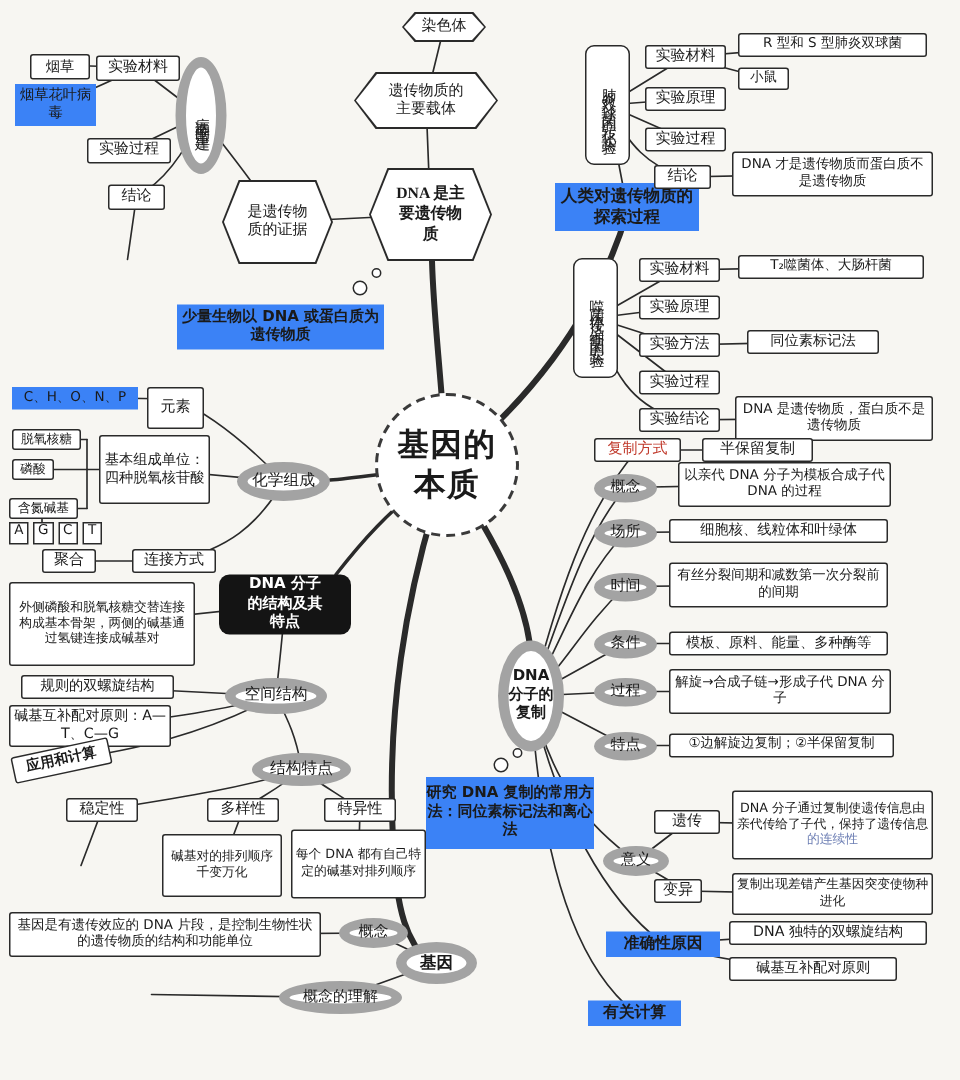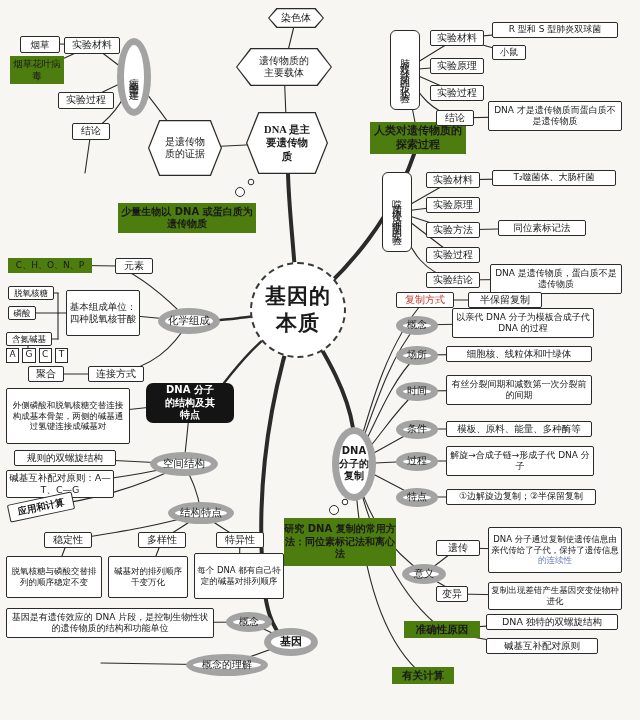--- a/index.html
+++ b/index.html
@@ -3,21 +3,21 @@
 <meta charset="utf-8">
 <style>
   html,body{margin:0;padding:0;background:#e8e8e4;}
   #canvas{position:relative;width:640px;height:720px;margin:0 auto;background:#f7f6f2;
           font-family:"DejaVu Sans","Liberation Sans",sans-serif;color:#1a1a1a;overflow:hidden;}
   svg.wires{position:absolute;left:0;top:0;z-index:1;}
   .node{position:absolute;box-sizing:border-box;display:flex;align-items:center;justify-content:center;
         text-align:center;line-height:1.25;z-index:2;font-size:10px;color:#1a1a1a;}
   .box{border:1px solid #2a2a2a;background:#fff;border-radius:2px;padding:1px 2px;}
   .oval{border:7px solid #a3a3a3;background:#fff;border-radius:50%;padding:0;}
-  .txt{background:#4d7c0f;}
+  .txt{background:#3b82f6;}
   .bold{font-weight:700;}
   .dark{background:#141414;color:#fff;border-radius:7px;padding:2px 19px;}
   .vert{writing-mode:vertical-rl;text-orientation:upright;letter-spacing:4px;line-height:13px;padding:2px 1px;}
   .vbox{border:1px solid #2a2a2a;background:#fff;border-radius:6px;}
   .red{color:#c0392b;}
   .blue{color:#6b7db3;}
   .center-circle{border:2.5px dashed #3a3a3a;border-radius:50%;background:#fff;z-index:3;}
   .center-text{font-size:21px;font-weight:700;width:70px;line-height:1.3;letter-spacing:1px;}
   .hex>.hex-bg{position:absolute;inset:0;background:#2a2a2a;
       clip-path:polygon(15% 0,85% 0,100% 50%,85% 100%,15% 100%,0 50%);}
@@ -182,21 +182,21 @@
   <div class="node box" style="left:426px;top:172px;width:54px;height:16px">实验材料</div>
   <div class="node box" style="left:492px;top:170px;width:124px;height:16px;font-size:9px">T₂噬菌体、大肠杆菌</div>
   <div class="node box" style="left:426px;top:197px;width:54px;height:16px">实验原理</div>
   <div class="node box" style="left:426px;top:222px;width:54px;height:16px">实验方法</div>
   <div class="node box" style="left:498px;top:220px;width:88px;height:16px;font-size:9.5px">同位素标记法</div>
   <div class="node box" style="left:426px;top:247px;width:54px;height:16px">实验过程</div>
   <div class="node box" style="left:426px;top:272px;width:54px;height:16px">实验结论</div>
   <div class="node box" style="left:490px;top:264px;width:132px;height:30px;font-size:9px">DNA 是遗传物质，蛋白质不是遗传物质</div>
 
   <div class="node oval" style="left:158px;top:308px;width:62px;height:26px;font-size:10.5px">化学组成</div>
-  <div class="node box" style="left:115px;top:258px;width:38px;height:16px">元素</div>
+  <div class="node box" style="left:98px;top:258px;width:38px;height:28px">元素</div>
   <div class="node txt" style="left:8px;top:258px;width:84px;height:15px;font-size:9px;white-space:nowrap">C、H、O、N、P</div>
   <div class="node box" style="left:66px;top:290px;width:74px;height:46px;font-size:9.5px">基本组成单位：四种脱氧核苷酸</div>
   <div class="node box" style="left:8px;top:286px;width:46px;height:14px;font-size:8.5px">脱氧核糖</div>
   <div class="node box" style="left:8px;top:306px;width:28px;height:14px;font-size:8.5px">磷酸</div>
   <div class="node box" style="left:6px;top:332px;width:46px;height:14px;font-size:8.5px">含氮碱基</div>
   <div class="node bases" style="left:6px;top:348px;width:62px;height:14px">
     <span class="base">A</span>
     <span class="base">G</span>
     <span class="base">C</span>
     <span class="base">T</span>
@@ -207,21 +207,20 @@
   <div class="node dark bold" style="left:146px;top:383px;width:88px;height:40px;font-size:10px">DNA 分子的结构及其特点</div>
   <div class="node box" style="left:6px;top:388px;width:124px;height:56px;font-size:8.5px">外侧磷酸和脱氧核糖交替连接构成基本骨架，两侧的碱基通过氢键连接成碱基对</div>
   <div class="node oval" style="left:150px;top:452px;width:68px;height:24px;font-size:10.5px">空间结构</div>
   <div class="node box" style="left:14px;top:450px;width:102px;height:16px;font-size:9.5px">规则的双螺旋结构</div>
   <div class="node box" style="left:6px;top:470px;width:108px;height:28px;font-size:9.5px">碱基互补配对原则：A—T、C—G</div>
   <div class="node box rot bold" style="left:8px;top:498px;width:66px;height:18px;font-size:9.5px">应用和计算</div>
   <div class="node oval" style="left:168px;top:502px;width:66px;height:22px;font-size:10.5px">结构特点</div>
   <div class="node box" style="left:44px;top:532px;width:48px;height:16px">稳定性</div>
   <div class="node box" style="left:138px;top:532px;width:48px;height:16px">多样性</div>
   <div class="node box" style="left:216px;top:532px;width:48px;height:16px">特异性</div>
-  <div class="node box" style="left:6px;top:556px;width:96px;height:42px;font-size:8.5px">脱氧核糖与磷酸交替排列的顺序稳定不变</div>
   <div class="node box" style="left:108px;top:556px;width:80px;height:42px;font-size:8.5px">碱基对的排列顺序千变万化</div>
   <div class="node box" style="left:194px;top:553px;width:90px;height:46px;font-size:8.5px">每个 DNA 都有自己特定的碱基对排列顺序</div>
 
   <div class="node oval bold" style="left:332px;top:427px;width:44px;height:74px">
     <span style="width:36px">DNA 分子的复制</span>
   </div>
   <div class="node box red" style="left:396px;top:292px;width:58px;height:16px">复制方式</div>
   <div class="node box" style="left:468px;top:292px;width:74px;height:16px">半保留复制</div>
   <div class="node oval" style="left:396px;top:316px;width:42px;height:19px">概念</div>
   <div class="node box" style="left:452px;top:308px;width:142px;height:30px;font-size:9px">以亲代 DNA 分子为模板合成子代 DNA 的过程</div>

